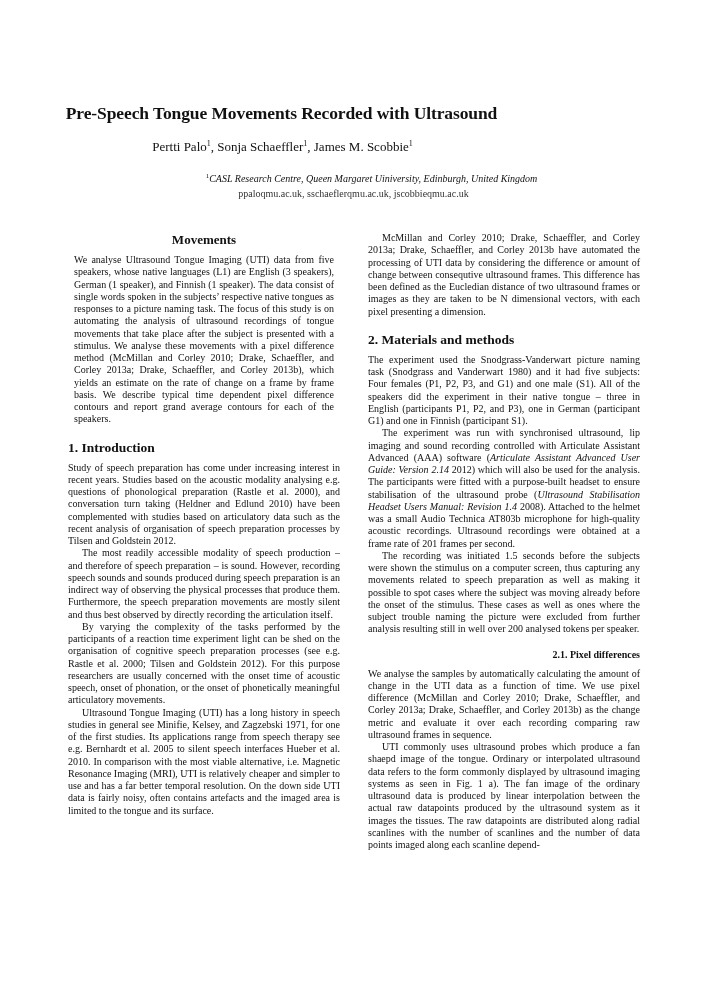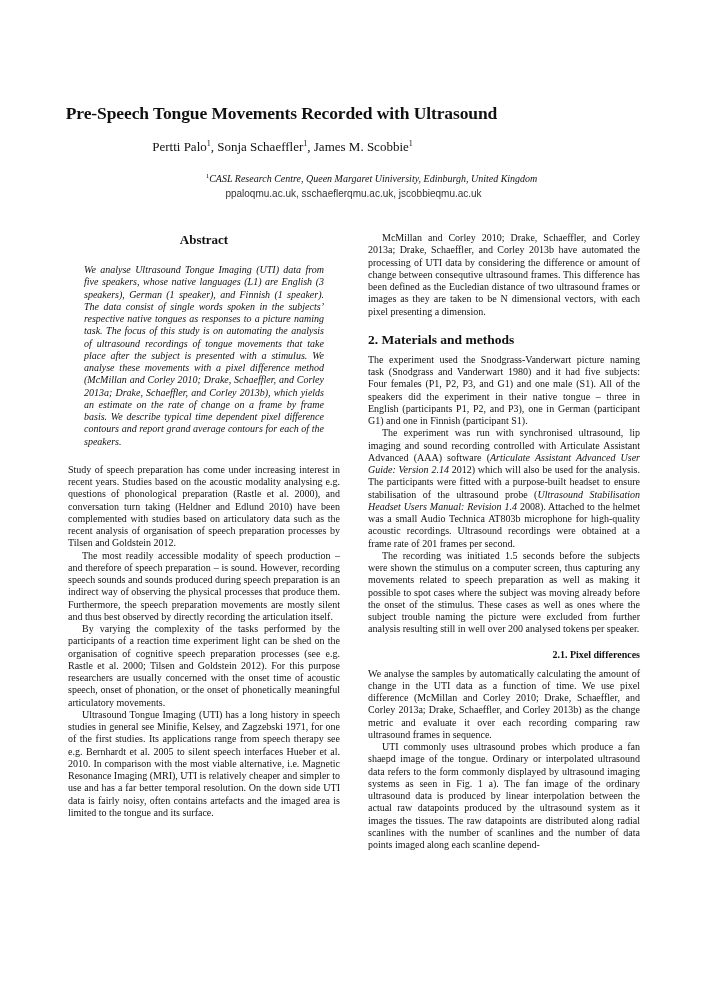--- a/index.html
+++ b/index.html
@@ -7,26 +7,26 @@
          font-family: "Liberation Serif", "DejaVu Serif", serif; color: #111; }
   .title { position: absolute; top: 103px; left: 0; width: 563px; text-align: center;
            font-weight: bold; font-size: 17.5px; letter-spacing: -0.1px; }
   .authors { position: absolute; top: 139px; left: 0; width: 565px; text-align: center;
              font-size: 13px; }
   .authors sup { font-size: 8px; }
   .affil { position: absolute; top: 172px; left: 0; width: 707px; text-align: center;
            font-size: 10px; font-style: italic; padding-left: 18px; }
   .affil sup { font-size: 7px; font-style: normal; }
   .emails { position: absolute; top: 188px; left: 0; width: 707px; text-align: center;
-            font-family: Liberation Sans, sans-serif; font-size: 10px; color: #333; }
+            font-family: Liberation Serif, serif; font-size: 10px; color: #333; }
   .col { position: absolute; width: 272px; font-size: 10px; line-height: 12.25px; text-align: justify; hyphens: auto; }
   .col.left { left: 68px; top: 232px; }
   .col.right { left: 368px; top: 232px; }
   .abstract-h { text-align: center; font-weight: bold; font-size: 13px; margin: 0 0 6px 0; line-height: 16px; }
-  .abstract { font-style: italic; margin: 16px; }
+  .abstract { margin: 6px; }
   .keywords { margin: 13px 0 0 0; }
   .keywords b { font-weight: bold; }
   h2 { font-size: 13.5px; font-weight: bold; margin: 14px 0 6px 0; line-height: 16px; text-align: left; }
   h3 { font-size: 10px; font-weight: bold; margin: 13px 0 7px 0; line-height: 12px; text-align: right; }
   p { margin: 0; }
   p.ind { text-indent: 14px; }
   .it { font-style: italic; }
 </style>
 </head>
 <body>
@@ -37,23 +37,24 @@
   <span>Pertti Palo</span><sup>1</sup>,
   <span>Sonja Schaeffler</span><sup>1</sup>,
   <span>James M. Scobbie</span><sup>1</sup>
 </div>
 
 <div class="affil"><sup>1</sup><span>CASL Research Centre, Queen Margaret Uiniversity, Edinburgh, United Kingdom</span></div>
 
 <div class="emails">ppaloqmu.ac.uk, sschaeflerqmu.ac.uk, jscobbieqmu.ac.uk</div>
 
 <div class="col left">
-  <div class="abstract-h">Abstract</div>
+  <div class="abstract-h">Movements</div>
   <p class="abstract">We analyse Ultrasound Tongue Imaging (UTI) data from five speakers, whose native languages (L1) are English (3 speakers), German (1 speaker), and Finnish (1 speaker). The data consist of single words spoken in the subjects’ respective native tongues as responses to a picture naming task. The focus of this study is on automating the analysis of ultrasound recordings of tongue movements that take place after the subject is presented with a stimulus. We analyse these movements with a pixel difference method (McMillan and Corley 2010; Drake, Schaeffler, and Corley 2013a; Drake, Schaeffler, and Corley 2013b), which yields an estimate on the rate of change on a frame by frame basis. We describe typical time dependent pixel difference contours and report grand average contours for each of the speakers.</p>
 
+  <h2>1.  Introduction</h2>
   <p>Study of speech preparation has come under increasing interest in recent years. Studies based on the acoustic modality analysing e.g. questions of phonological preparation (Rastle et al. 2000), and conversation turn taking (Heldner and Edlund 2010) have been complemented with studies based on articulatory data such as the recent analysis of organisation of speech preparation processes by Tilsen and Goldstein 2012.</p>
   <p class="ind">The most readily accessible modality of speech production – and therefore of speech preparation – is sound. However, recording speech sounds and sounds produced during speech preparation is an indirect way of observing the physical processes that produce them. Furthermore, the speech preparation movements are mostly silent and thus best observed by directly recording the articulation itself.</p>
   <p class="ind">By varying the complexity of the tasks performed by the participants of a reaction time experiment light can be shed on the organisation of cognitive speech preparation processes (see e.g. Rastle et al. 2000; Tilsen and Goldstein 2012). For this purpose researchers are usually concerned with the onset time of acoustic speech, onset of phonation, or the onset of phonetically meaningful articulatory movements.</p>
   <p class="ind">Ultrasound Tongue Imaging (UTI) has a long history in speech studies in general see Minifie, Kelsey, and Zagzebski 1971, for one of the first studies. Its applications range from speech therapy see e.g. Bernhardt et al. 2005 to silent speech interfaces Hueber et al. 2010. In comparison with the most viable alternative, i.e. Magnetic Resonance Imaging (MRI), UTI is relatively cheaper and simpler to use and has a far better temporal resolution. On the down side UTI data is fairly noisy, often contains artefacts and the imaged area is limited to the tongue and its surface.</p>
 </div>
 
 <div class="col right">
   <p class="ind">McMillan and Corley 2010; Drake, Schaeffler, and Corley 2013a; Drake, Schaeffler, and Corley 2013b have automated the processing of UTI data by considering the difference or amount of change between consequtive ultrasound frames. This difference has been defined as the Eucledian distance of two ultrasound frames or images as they are taken to be N dimensional vectors, with each pixel presenting a dimension.</p>
 
   <h2>2.  Materials and methods</h2>

